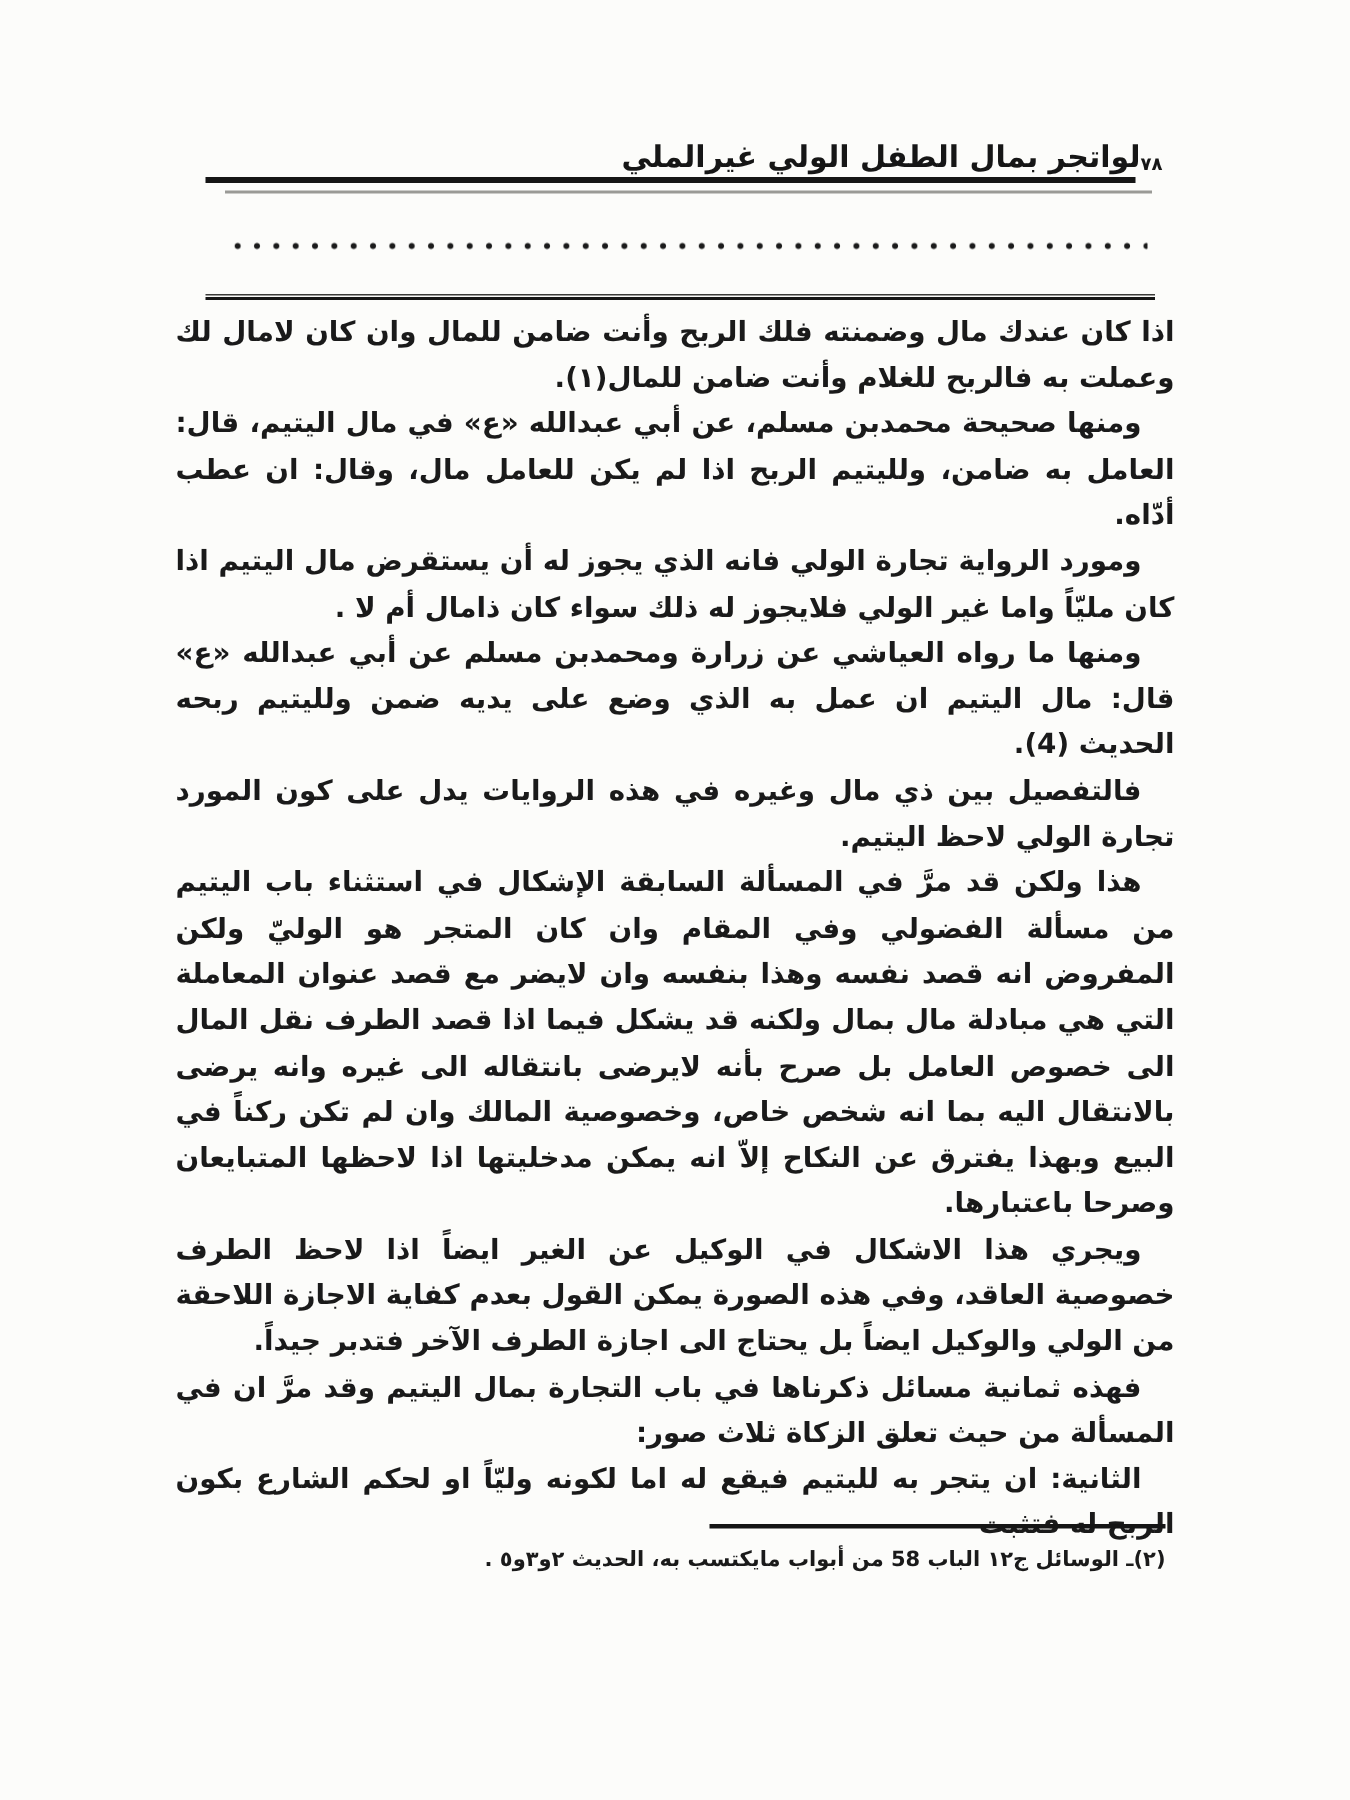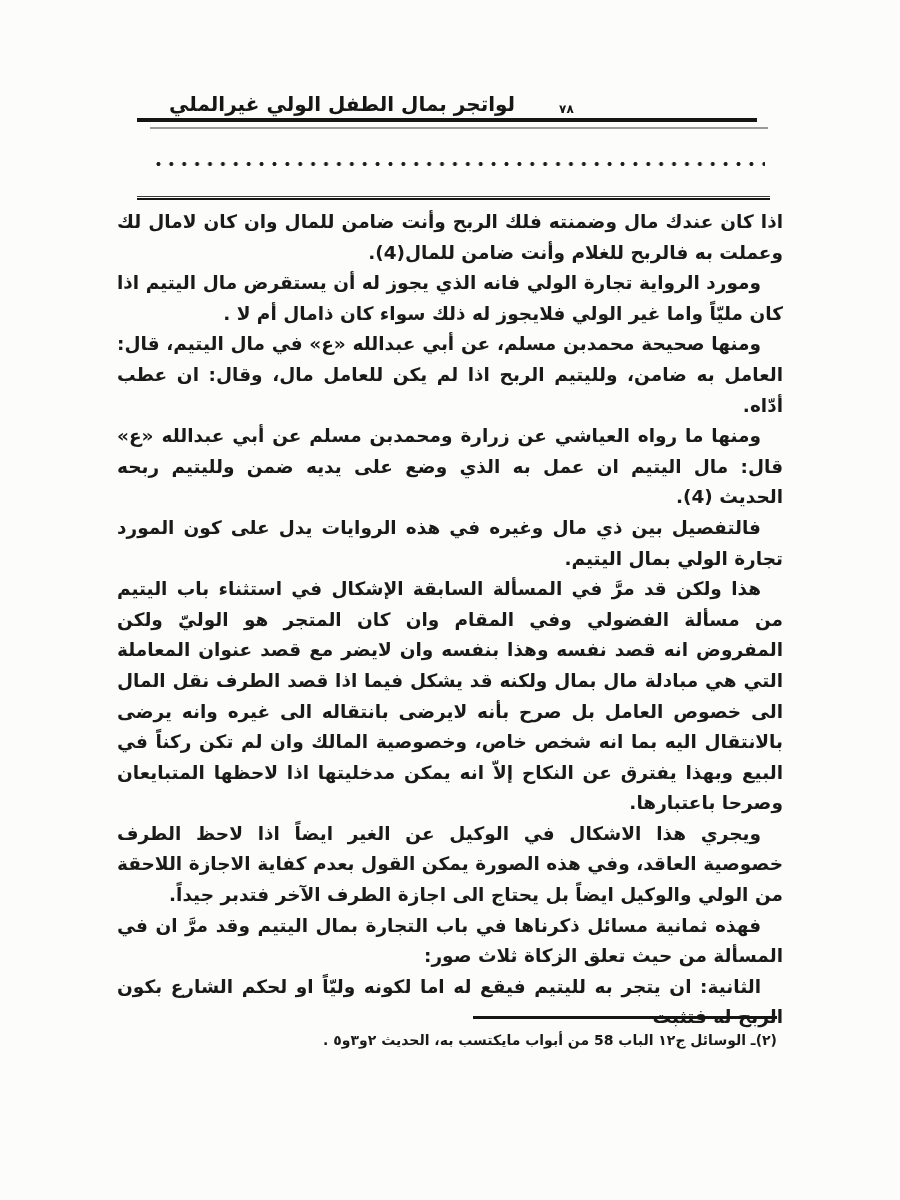--- a/index.html
+++ b/index.html
@@ -20,23 +20,22 @@
 
   
   .header-row {
     position: absolute;
     top: 84px;
     left: 137px;
     right: 125px;
     height: 32px;
     display: flex;
     align-items: flex-end;
-    justify-content: flex-start;
+    justify-content: flex-end;
     direction: ltr;
-    gap: 44px;
   }
   .running-title {
     margin-left: 32px;
     direction: rtl;
     font-size: 20px;
     font-weight: bold;
     letter-spacing: 0.5px;
     white-space: nowrap;
   }
   .page-number {
@@ -142,25 +141,25 @@
   </div>
 
   <div class="rule-header-thick"></div>
   <div class="rule-header-thin"></div>
 
   <div class="dots-row"></div>
 
   <div class="rule-body-top"></div>
 
   <div class="body-text">
-      <p class="para">اذا كان عندك مال وضمنته فلك الربح وأنت ضامن للمال وان كان لامال لك وعملت به فالربح للغلام وأنت ضامن للمال(4).</p>
+      <p class="para">اذا كان عندك مال وضمنته فلك الربح وأنت ضامن للمال وان كان لامال لك وعملت به فالربح للغلام وأنت ضامن للمال(١).</p>
+      <p class="para indent">ومنها صحيحة محمدبن مسلم، عن أبي عبدالله «ع» في مال اليتيم، قال: العامل به ضامن، ولليتيم الربح اذا لم يكن للعامل مال، وقال: ان عطب أدّاه.</p>
       <p class="para indent">ومورد الرواية تجارة الولي فانه الذي يجوز له أن يستقرض مال اليتيم اذا كان مليّاً واما غير الولي فلايجوز له ذلك سواء كان ذامال أم لا .</p>
-      <p class="para indent">ومنها صحيحة محمدبن مسلم، عن أبي عبدالله «ع» في مال اليتيم، قال: العامل به ضامن، ولليتيم الربح اذا لم يكن للعامل مال، وقال: ان عطب أدّاه.</p>
       <p class="para indent">ومنها ما رواه العياشي عن زرارة ومحمدبن مسلم عن أبي عبدالله «ع» قال: مال اليتيم ان عمل به الذي وضع على يديه ضمن ولليتيم ربحه الحديث (4).</p>
-      <p class="para indent">فالتفصيل بين ذي مال وغيره في هذه الروايات يدل على كون المورد تجارة الولي بمال اليتيم.</p>
+      <p class="para indent">فالتفصيل بين ذي مال وغيره في هذه الروايات يدل على كون المورد تجارة الولي لاحظ اليتيم.</p>
       <p class="para indent">هذا ولكن قد مرَّ في المسألة السابقة الإشكال في استثناء باب اليتيم من مسألة الفضولي وفي المقام وان كان المتجر هو الوليّ ولكن المفروض انه قصد نفسه وهذا بنفسه وان لايضر مع قصد عنوان المعاملة التي هي مبادلة مال بمال ولكنه قد يشكل فيما اذا قصد الطرف نقل المال الى خصوص العامل بل صرح بأنه لايرضى بانتقاله الى غيره وانه يرضى بالانتقال اليه بما انه شخص خاص، وخصوصية المالك وان لم تكن ركناً في البيع وبهذا يفترق عن النكاح إلاّ انه يمكن مدخليتها اذا لاحظها المتبايعان وصرحا باعتبارها.</p>
       <p class="para indent">ويجري هذا الاشكال في الوكيل عن الغير ايضاً اذا لاحظ الطرف خصوصية العاقد، وفي هذه الصورة يمكن القول بعدم كفاية الاجازة اللاحقة من الولي والوكيل ايضاً بل يحتاج الى اجازة الطرف الآخر فتدبر جيداً.</p>
       <p class="para indent">فهذه ثمانية مسائل ذكرناها في باب التجارة بمال اليتيم وقد مرَّ ان في المسألة من حيث تعلق الزكاة ثلاث صور:</p>
       <p class="para indent">الثانية: ان يتجر به لليتيم فيقع له اما لكونه وليّاً او لحكم الشارع بكون الربح له فتثبت</p>
     </div>
 
   <div class="footnote-rule"></div>
 
   <div class="footnotes">
       <div>(٢)ـ الوسائل ج١٢ الباب 58 من أبواب مايكتسب به، الحديث ٢و٣و٥ .</div>

